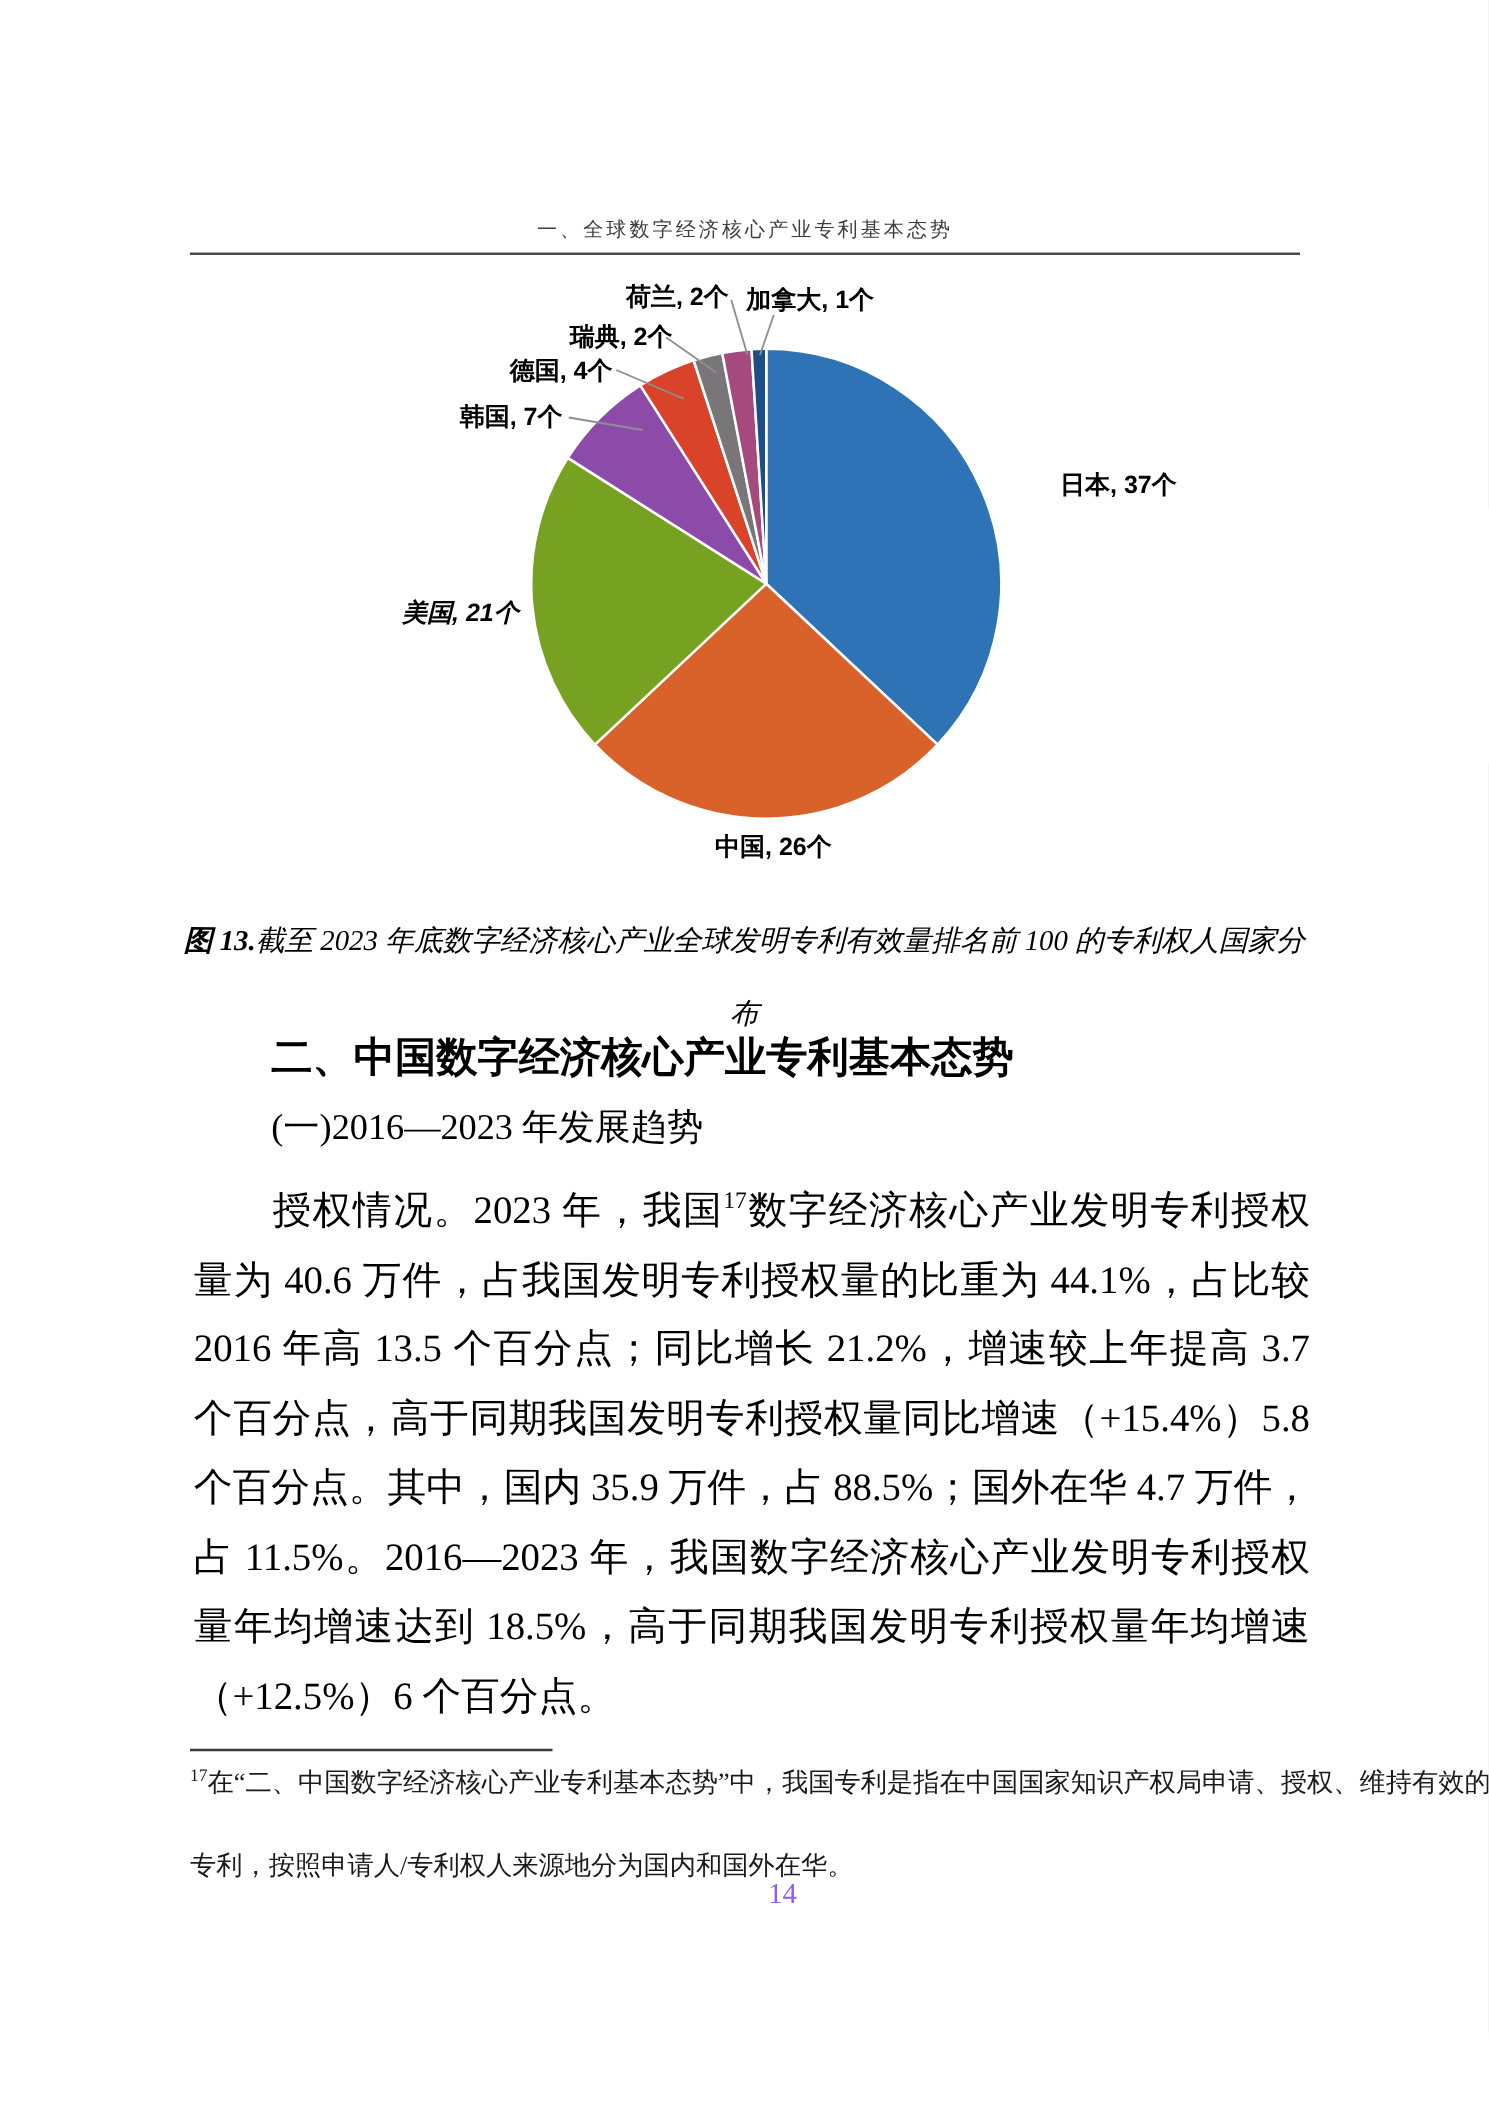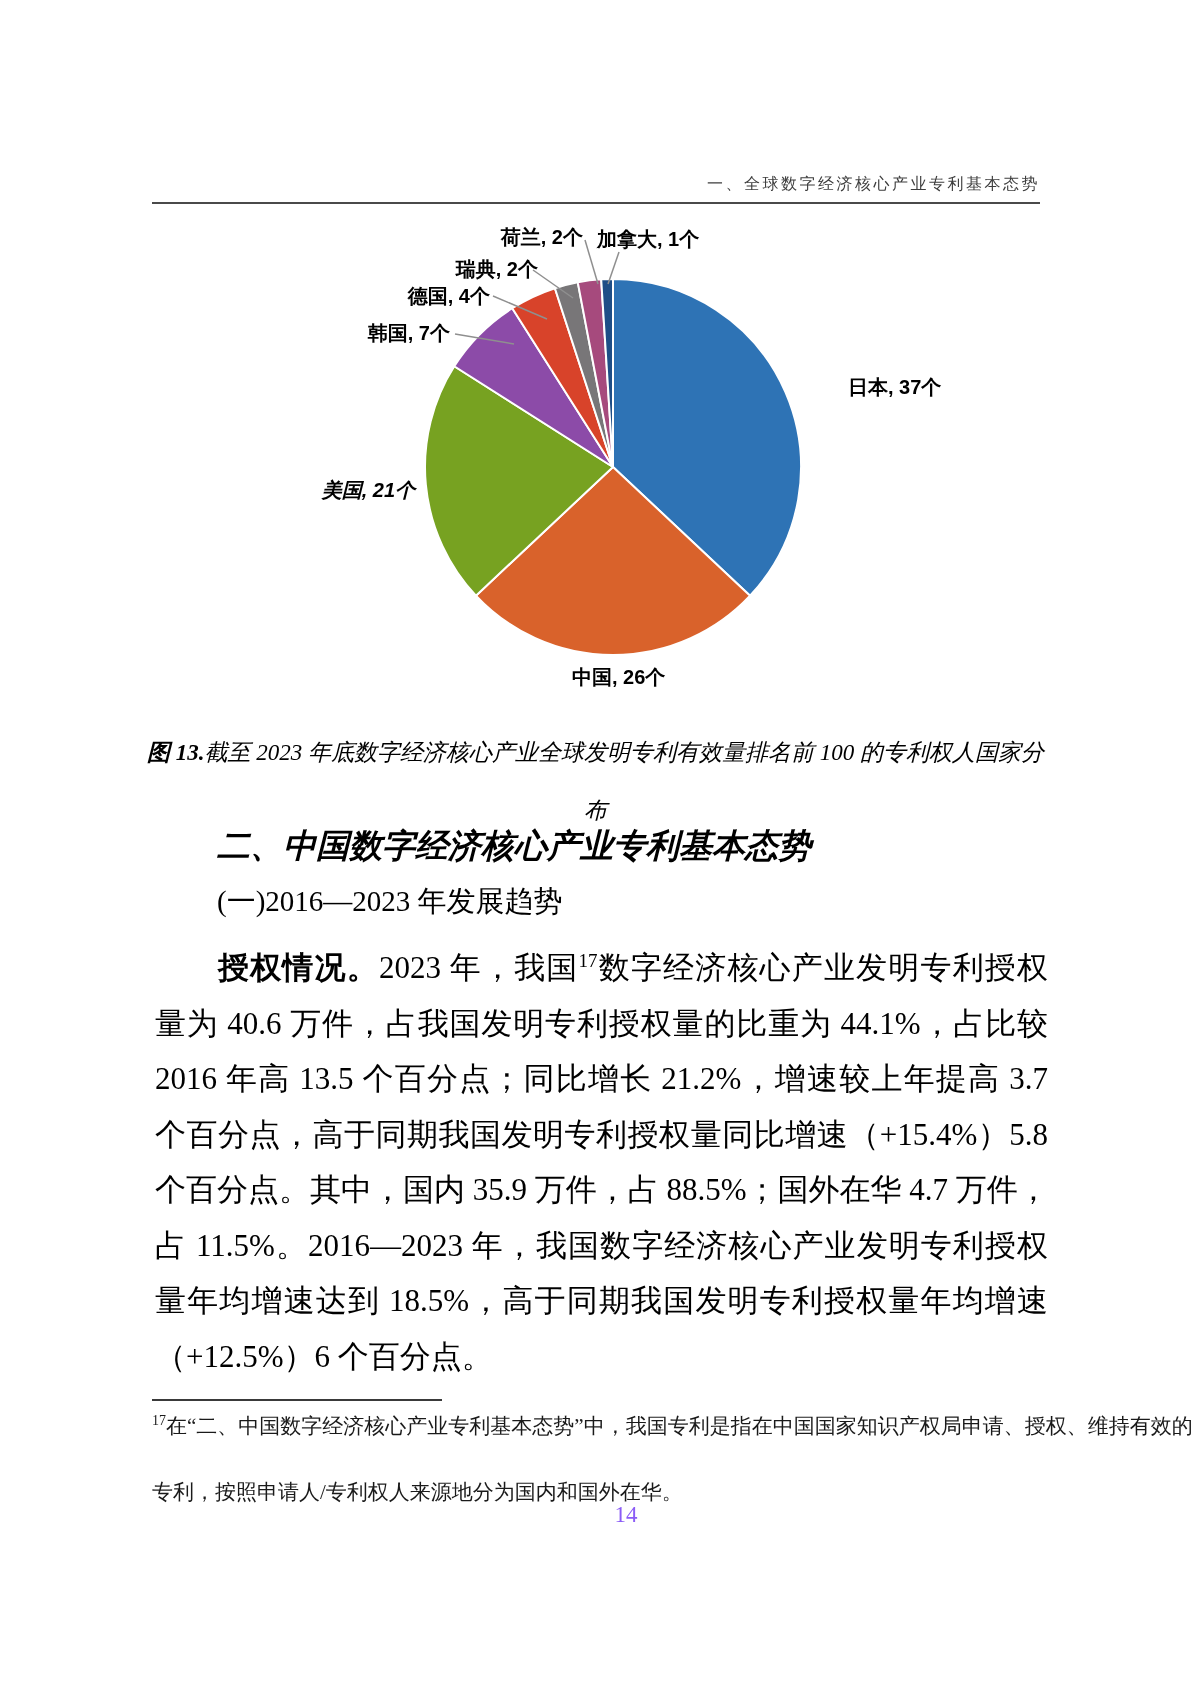--- a/index.html
+++ b/index.html
@@ -8,21 +8,21 @@
     width:1191px;height:1684px;
     margin:0 auto;
     background:#ffffff;
     font-family:"Liberation Serif","DejaVu Serif",serif;
     color:#000;
     overflow:hidden;
   }
   
   .running-header{
     position:absolute;top:174px;left:152px;width:888px;
-    text-align:right;
+    text-align:center;
     font-size:16px;letter-spacing:2.5px;color:#3d3d3d;
     font-family:Liberation Serif, serif;
   }
   .header-rule{
     position:absolute;top:202px;left:152px;width:888px;height:2px;
     background:#4a4a4a;
   }
   
   .chart-layer{position:absolute;left:0;top:0;width:1191px;height:720px;}
   .chart-layer svg{position:absolute;left:0;top:0;}
@@ -42,40 +42,40 @@
   
   .figure-caption{
     position:absolute;top:724px;left:145px;width:901px;
     text-align:center;font-size:23px;line-height:58px;color:#000;font-style:italic;
   }
   .figure-caption .fig-label{font-weight:bold;}
   
   .section-heading{
     position:absolute;top:824px;left:217px;
     font-family:"Liberation Sans","DejaVu Sans",sans-serif;
-    font-weight:900;font-size:33px;color:#000;white-space:nowrap;font-style:italic;
+    font-weight:900;font-size:33px;color:#000;white-space:nowrap;
   }
   .sub-heading{
     position:absolute;top:882px;left:217px;
     font-weight:normal;font-size:29px;color:#000;white-space:nowrap;
     font-family:"Liberation Serif","DejaVu Serif",serif;
   }
   
   .body-text{
     position:absolute;top:940px;left:155px;width:893px;
     font-size:31px;line-height:55.5px;color:#000;
   }
   .body-line{
     height:55.5px;
     text-align:justify;text-align-last:justify;
     white-space:nowrap;
   }
   .body-line.first{text-indent:63px;}
   .body-line.last{text-align-last:left;white-space:normal;}
-  .lead-bold{font-weight:bold;}
+  .lead-bold{font-weight:normal;}
   sup.body-sup{font-size:19px;vertical-align:super;line-height:0;}
   
   .footnote-rule{
     position:absolute;top:1399px;left:152px;width:290px;height:2px;background:#3a3a3a;
   }
   .footnote-line{
     position:absolute;left:152px;width:893px;
     font-size:21px;color:#1a1a1a;line-height:28px;
   }
   .footnote-1{top:1412px;text-align:justify;text-align-last:justify;white-space:nowrap;}

